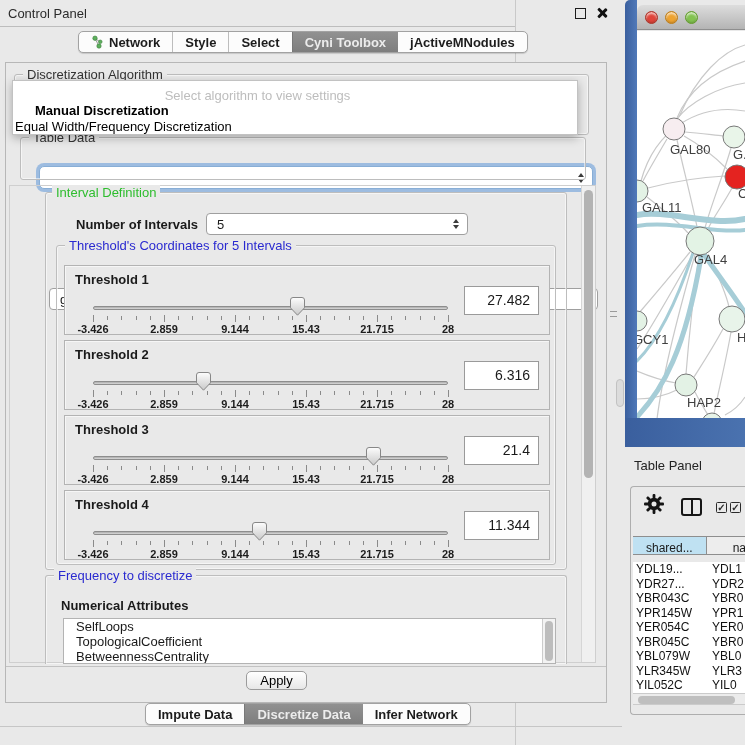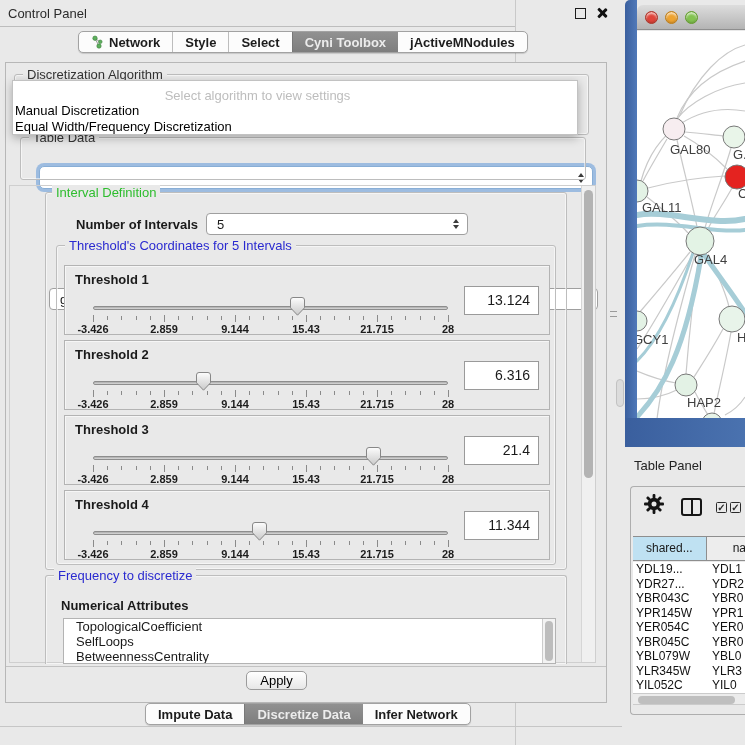--- a/index.html
+++ b/index.html
@@ -103,21 +103,21 @@
   
   .tp-label { position:absolute; left:634px; top:458px; font-size:13px; color:#242424;text-align:right; }
   .table-window { position:absolute; left:630px; top:486px; width:115px; height:229px; background:#e9e9e9;
                   border:1px solid #aeaeae; border-right:none; border-radius:4px 0 0 4px; }
   .gear { position:absolute; left:13px; top:7px; width:20px; height:20px; }
   .split-icon { position:absolute; left:50px; top:11px; width:21px; height:18px; border:2px solid #161616; border-radius:3px; }
   .split-icon::after { content:""; position:absolute; left:50%; top:0; bottom:0; width:2px; background:#161616; transform:translateX(-50%); }
   .cb { position:absolute; top:15px; width:11px; height:11px; border:1.5px solid #2a2a2a; border-radius:1.5px;
         font-size:10px; line-height:9px; text-align:center; font-weight:bold; color:#2a2a2a; }
   .cb1 { left:85px; } .cb2 { left:99px; }
-  .tw-head { position:absolute; left:2px; top:49px; width:113px; height:25px; display:flex;
+  .tw-head { position:absolute; left:2px; top:49px; width:113px; height:19px; display:flex;
              border-top:1px solid #8e8e8e; border-bottom:1px solid #8e8e8e; font-size:12px; }
   .th1 { width:74px; border-right:1px solid #8e8e8e; text-align:center; line-height:23px; }
   .th2 { flex:1; background:#ededed; padding-left:26px; line-height:23px; }
   .tw-body { position:absolute; left:2px; top:75px; width:113px; height:131px; background:#ffffff; overflow:hidden; font-size:12px; color:#111; }
   .tr { display:flex; height:14.5px; line-height:14.5px; white-space:nowrap; }
   .td1 { width:74px; padding-left:3px; overflow:hidden; }
   .td2 { flex:1; padding-left:5px; overflow:hidden; }
   .tw-hscroll { position:absolute; left:2px; top:206px; width:113px; height:12px; background:#ececec;
                 border-top:1px solid #cbcbcb; border-bottom:1px solid #cbcbcb; }
   .tw-hthumb { position:absolute; left:5px; top:1.5px; height:8px; width:97px; background:#bfbfbf; border-radius:4px; }
@@ -176,21 +176,21 @@
         <span class="stepper">
             <span class="tri-up"></span>
             <span class="tri-down"></span>
           </span>
       </div>
     </div>
 
     <div class="popup">
       <div class="popup-ph">Select algorithm to view settings</div>
       <div id="popup-items">
-          <div class="popup-item" style="top: 22px; font-weight: normal;">Manual Discretization</div>
+          <div class="popup-item" style="top: 22px; font-weight: bold; margin-left: 20px;">Manual Discretization</div>
           <div class="popup-item" style="top: 37.5px;">Equal Width/Frequency Discretization</div>
         </div>
     </div>
 
     <div id="g-tdata" class="gbox">
       <span class="gtitle">Table Data</span>
       <div id="tdata-combo" class="combo">
         <span class="cval">galFiltered.sif default node</span>
         <span class="stepper">
             <span class="tri-up"></span>
@@ -251,21 +251,21 @@
                 <span class="t-scale-label" style="left: 0px;">-3.426</span>
                 <span class="t-scale-label" style="left: 71px;">2.859</span>
                 <span class="t-scale-label" style="left: 142px;">9.144</span>
                 <span class="t-scale-label" style="left: 213px;">15.43</span>
                 <span class="t-scale-label" style="left: 284px;">21.715</span>
                 <span class="t-scale-label" style="left: 355px;">28</span>
                 <div class="t-thumb" style="left: 197.335px;"><svg width="15" height="19" viewBox="0 0 15 19">
                     <path d="M3 .5 H12 A2.5 2.5 0 0 1 14.5 3 V10.8 L7.5 18.2 L.5 10.8 V3 A2.5 2.5 0 0 1 3 .5 Z" fill="url(#thumbGrad)" stroke="#878787"></path>
                   </svg></div>
               </div>
-              <div class="t-value">13.124</div>
+              <div class="t-value">27.482</div>
             </div>
             <div class="tbox">
               <div class="t-label">Threshold 2</div>
               <div class="t-slider">
                 <div class="t-track"></div>
                 <div class="tick major" style="left: 0px;"></div>
                 <div class="tick minor" style="left: 14.2px;"></div>
                 <div class="tick minor" style="left: 28.4px;"></div>
                 <div class="tick minor" style="left: 42.6px;"></div>
                 <div class="tick minor" style="left: 56.8px;"></div>
@@ -388,22 +388,22 @@
             </div>
           </div>
       </div>
     </div>
 
     <div id="g-attrs" class="gbox">
       <span class="gtitle blue">Frequency to discretize</span>
       <span class="attrs-label">Numerical Attributes</span>
       <div class="attr-list" id="attr-list">
 
-      <div class="attr-item">TopologicalCoefficient</div>
-          <div class="attr-item">SelfLoops</div>
+      <div class="attr-item">SelfLoops</div>
+          <div class="attr-item">TopologicalCoefficient</div>
           <div class="attr-item">BetweennessCentrality</div>
           <div class="attr-sb">
           <div class="attr-sb-thumb"></div>
         </div>
         </div>
     </div>
 
     <div class="apply-line"></div>
     <button class="apply-btn">Apply</button>
 

